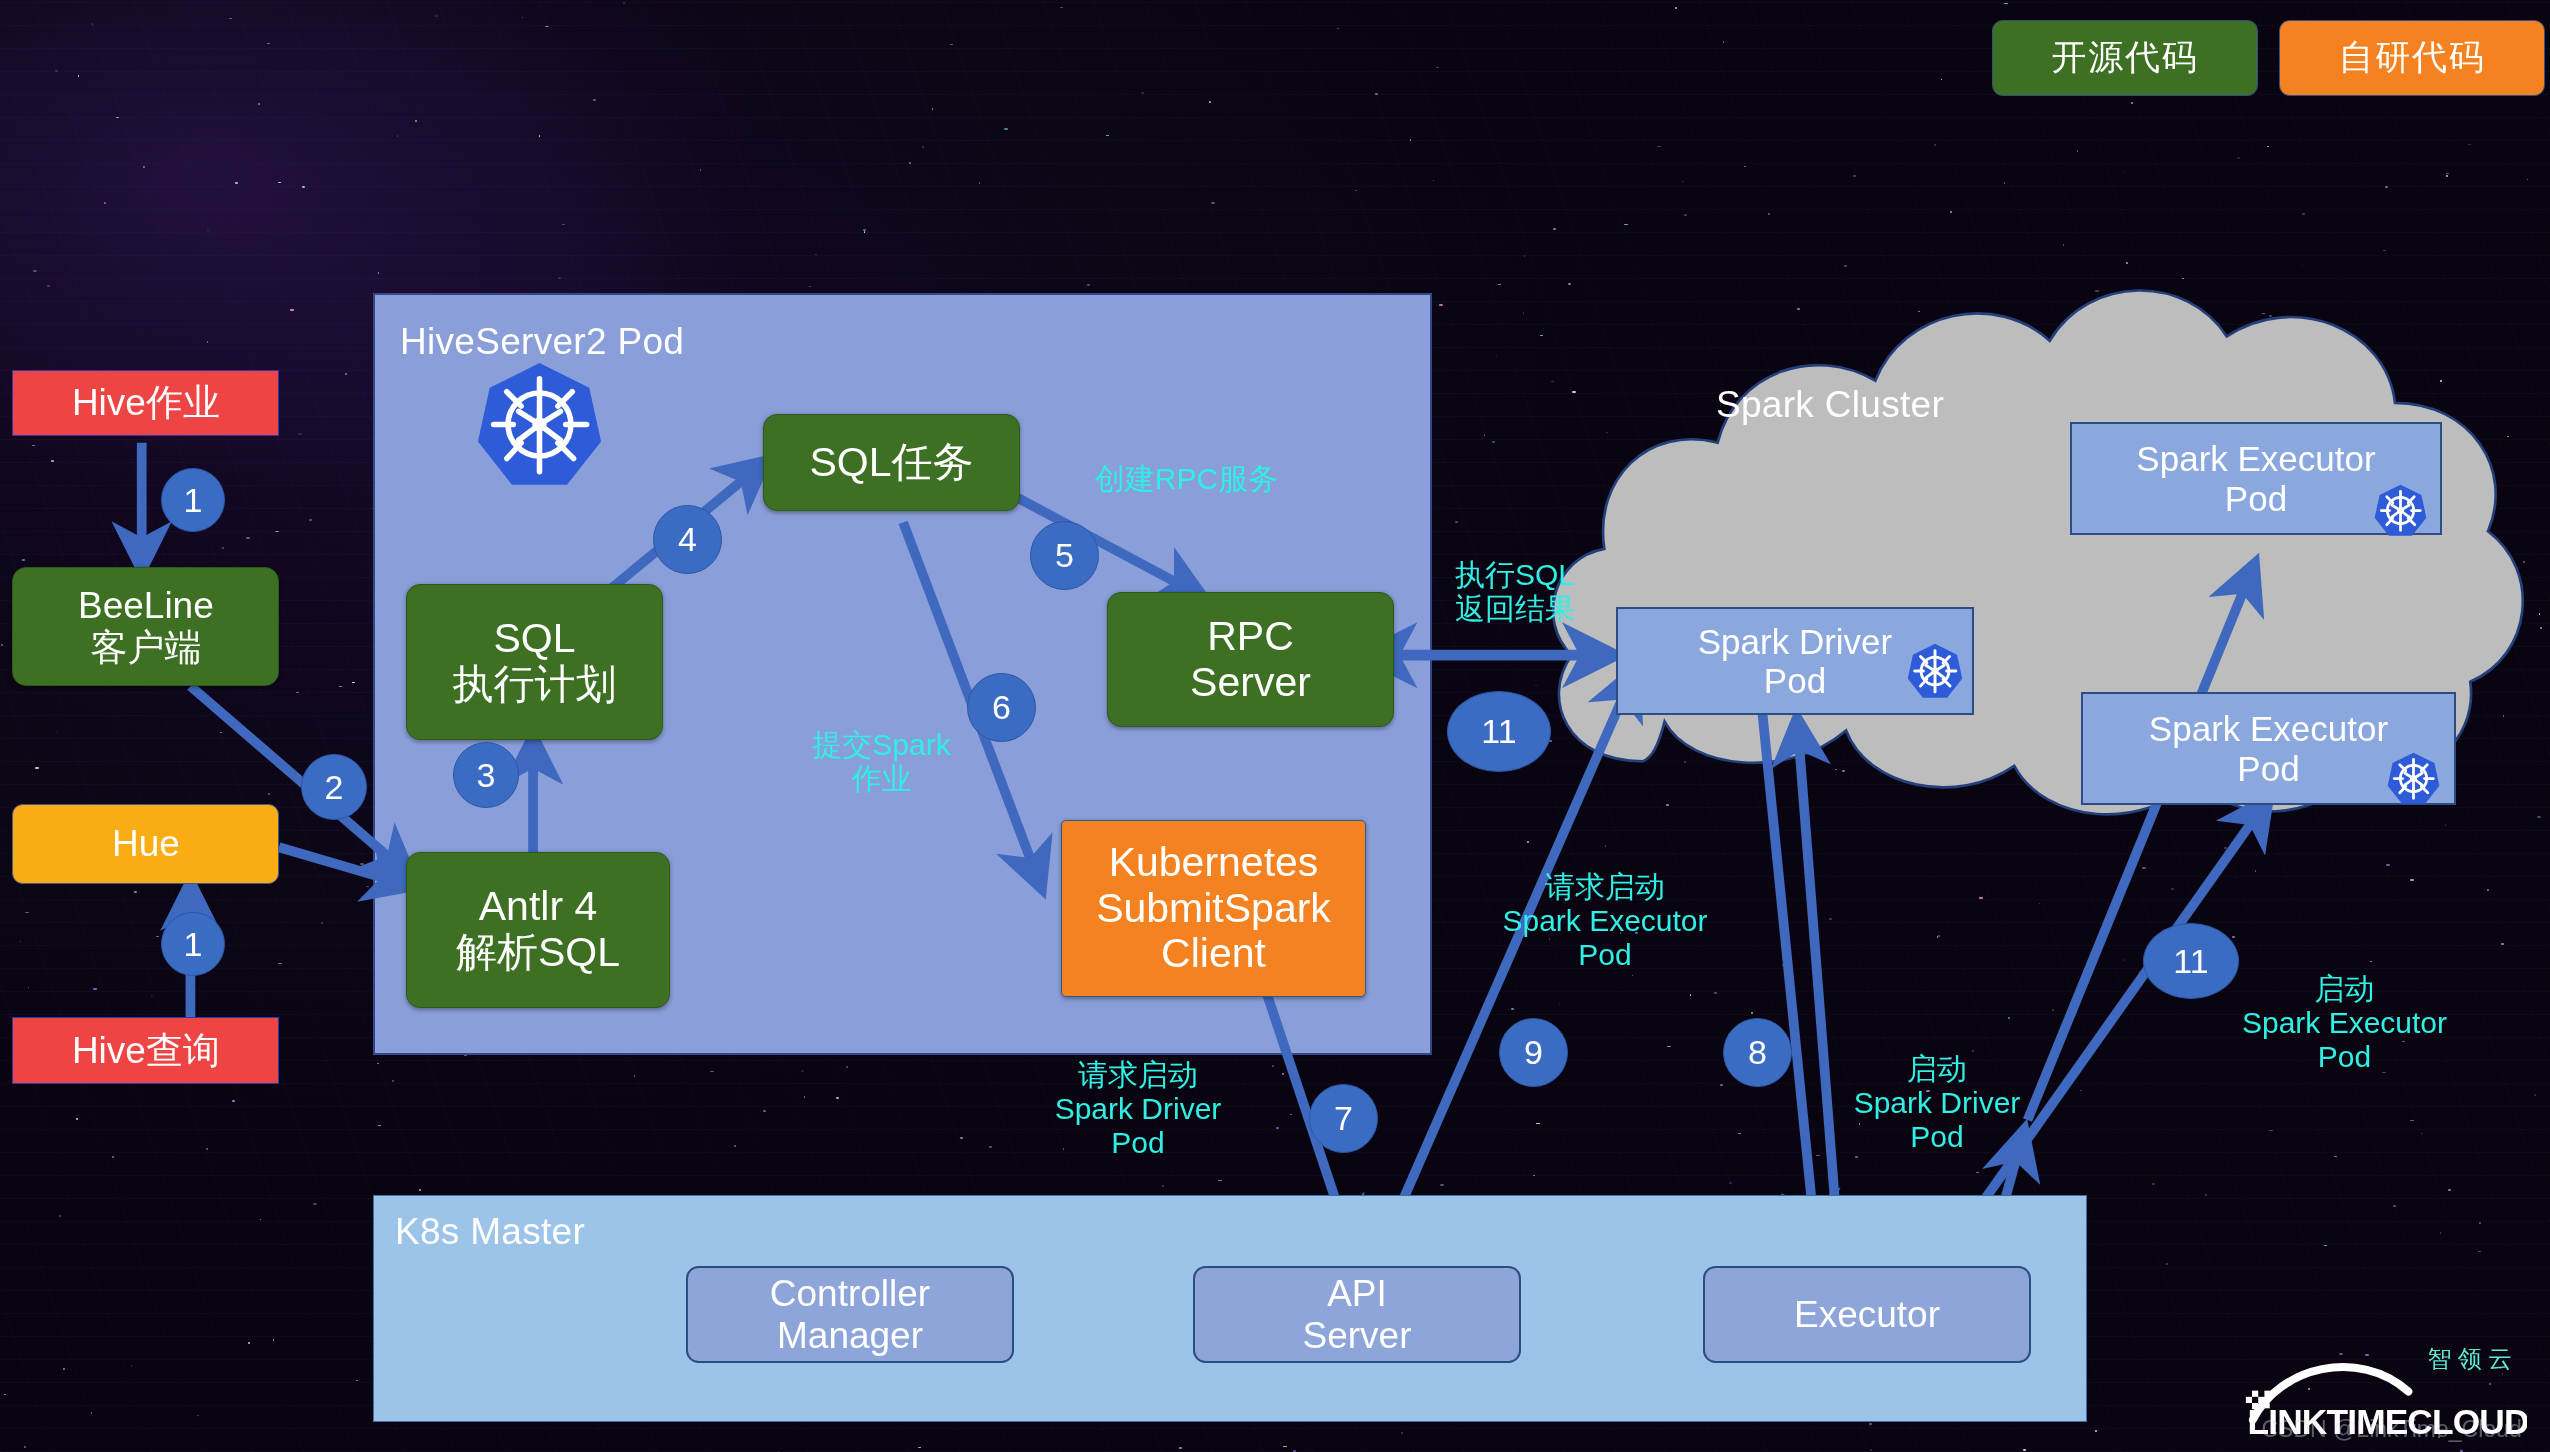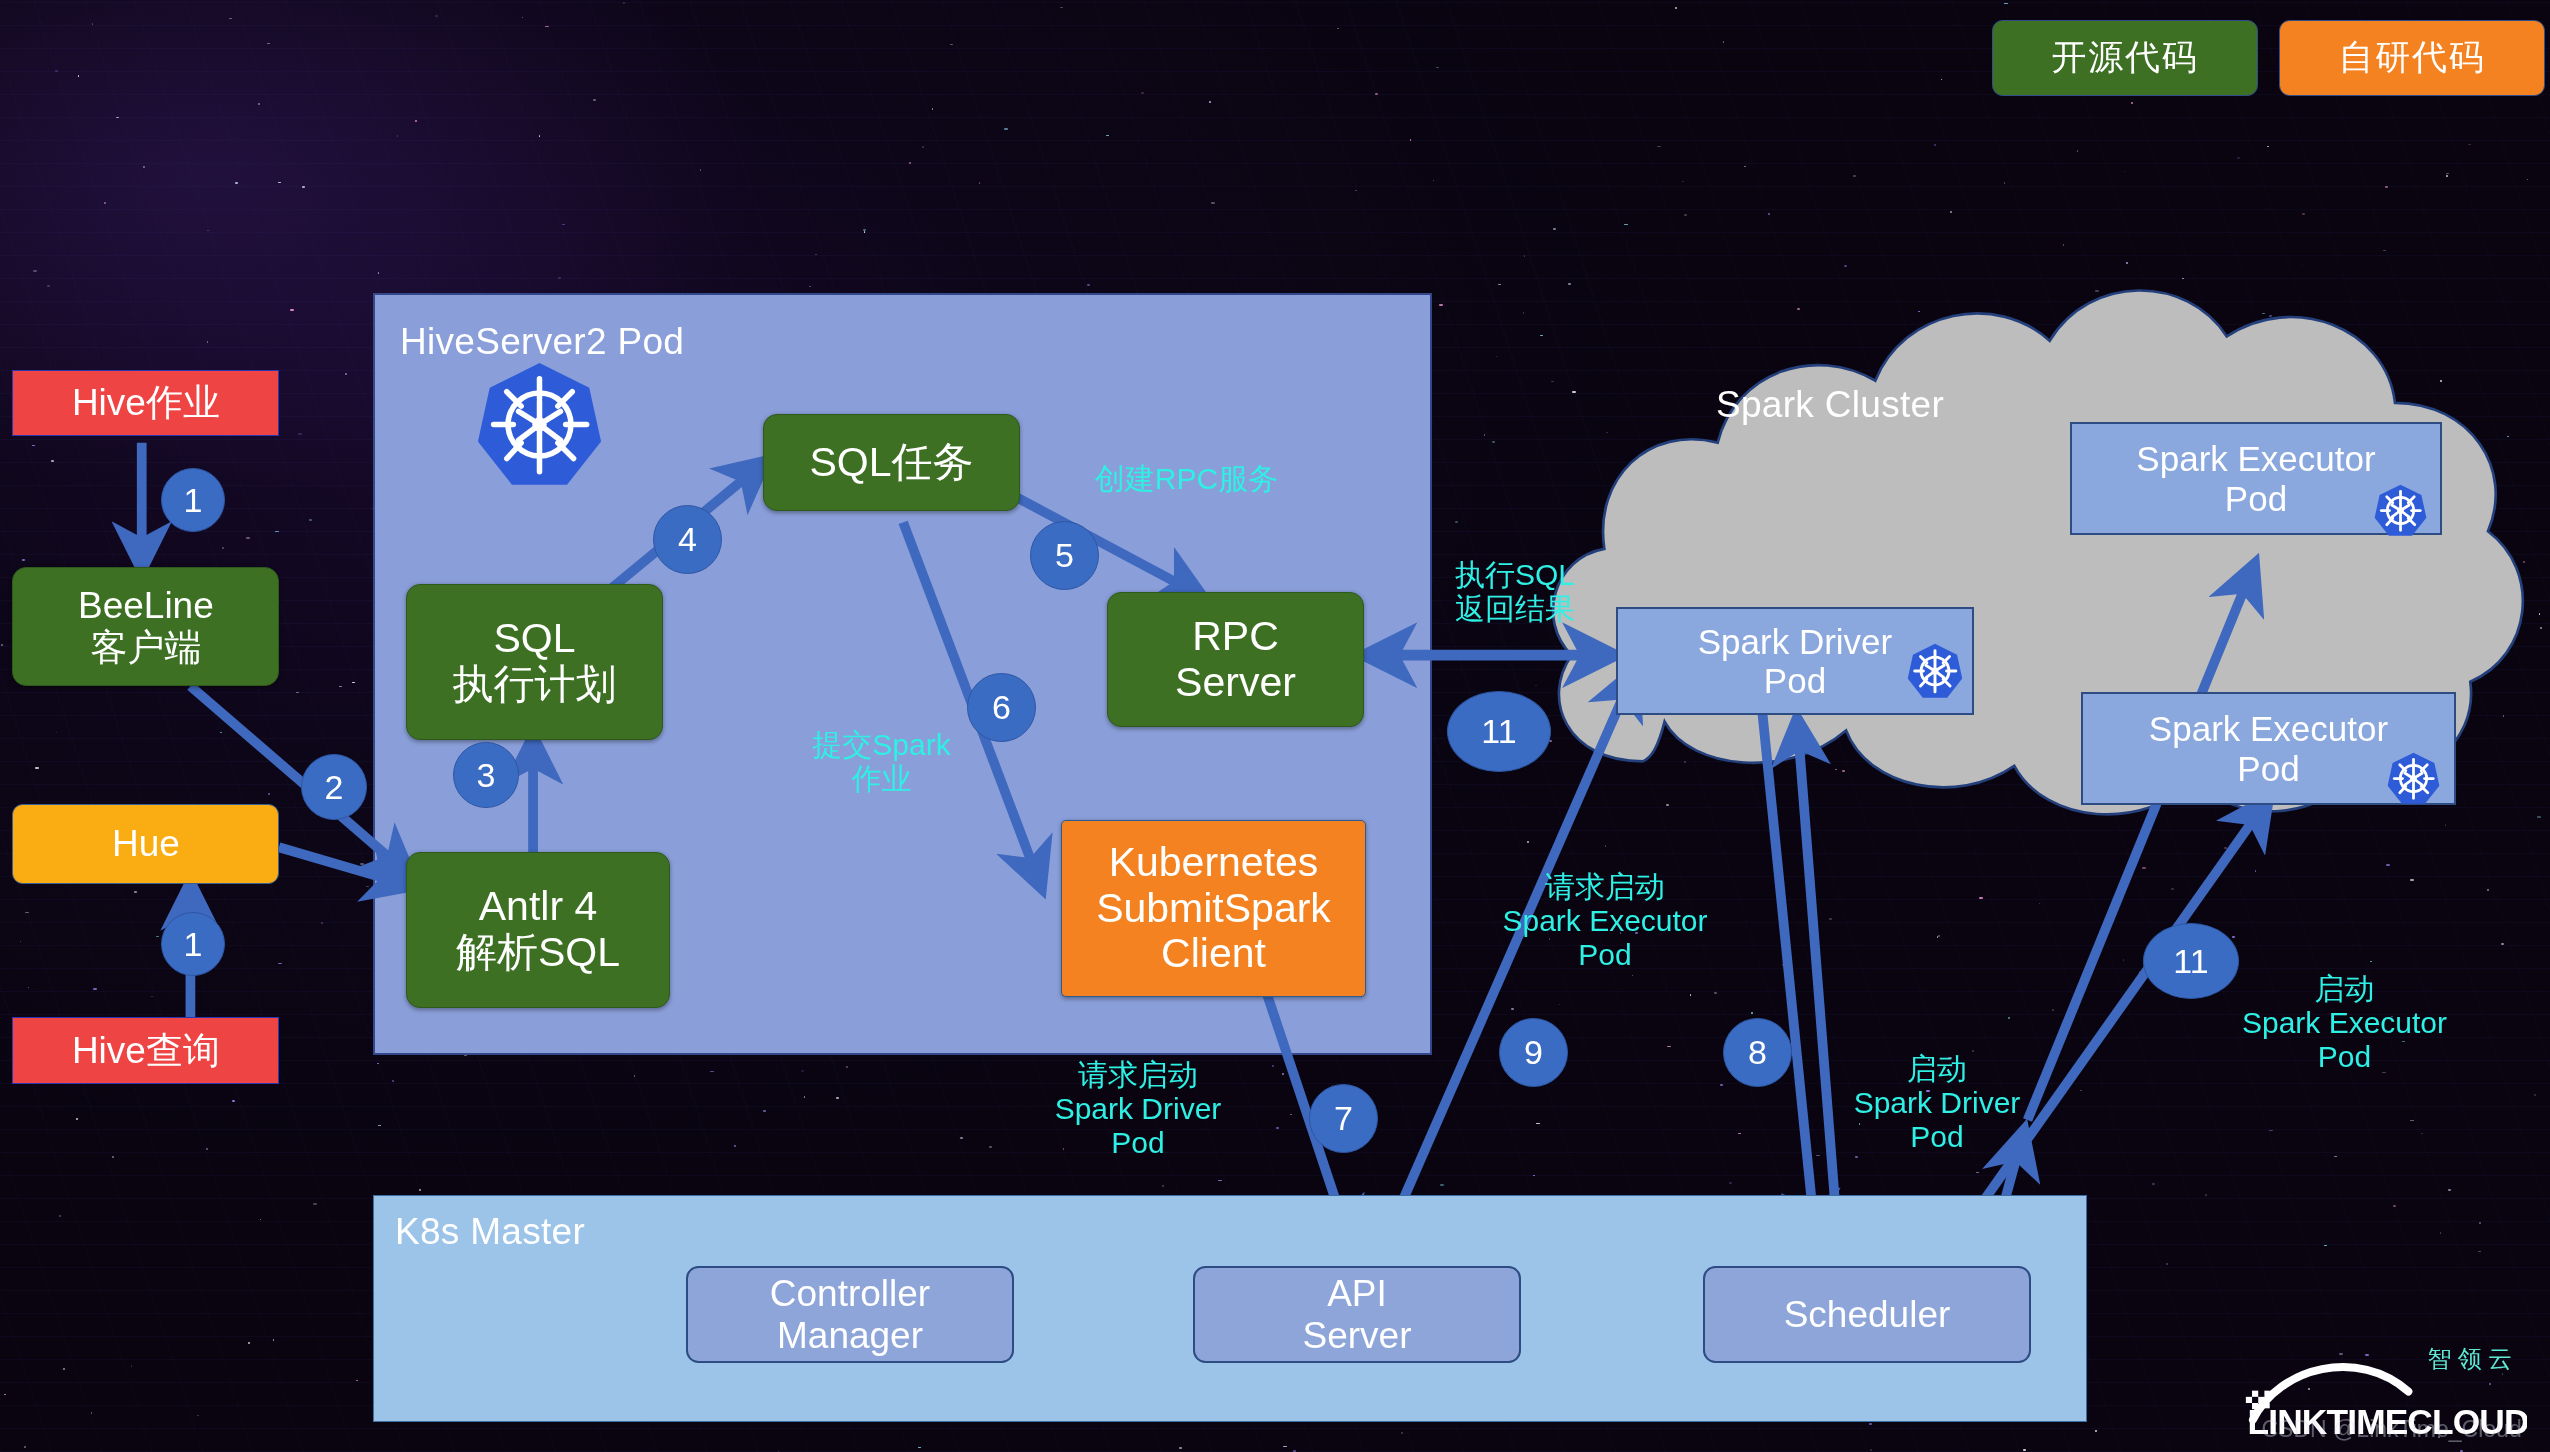--- a/index.html
+++ b/index.html
@@ -711,21 +711,21 @@
   <div class="node n-blueflat" style="left:12.4px;top:1017px;width:267px;height:67px;font-size:37px;">Hive查询</div>
 
   <div class="node n-green" style="left:406px;top:584px;width:257px;height:156px;font-size:41px;">SQL
 执行计划</div>
 
   <div class="node n-green" style="left:406px;top:852px;width:264px;height:156px;font-size:41px;">Antlr 4
 解析SQL</div>
 
   <div class="node n-green" style="left:763px;top:414px;width:257px;height:97px;font-size:41px;">SQL任务</div>
 
-  <div class="node n-green" style="left:1107px;top:592px;width:257px;height:135px;font-size:41px;">RPC
+  <div class="node n-green" style="left:1107px;top:592px;width:287px;height:135px;font-size:41px;">RPC
 Server</div>
 
   <div class="node n-orange" style="left:1061px;top:820px;width:305px;height:177px;font-size:41px;">Kubernetes
 SubmitSpark
 Client</div>
 
   <div class="container-title" style="left:1716px;top:384px;">Spark Cluster</div>
 
   <div class="node n-podblue" style="left:1616px;top:607px;width:358px;height:108px;font-size:35px;">Spark Driver
 Pod</div>
@@ -799,21 +799,21 @@
     </g>
   </svg>
 
   <div id="k8smaster"></div>
   <div class="container-title" style="left:395px;top:1211px;">K8s Master</div>
 
   <div class="node n-k8sbox" style="left:686px;top:1266px;width:328px;height:97px;font-size:37px;">Controller
 Manager</div>
   <div class="node n-k8sbox" style="left:1193px;top:1266px;width:328px;height:97px;font-size:37px;">API
 Server</div>
-  <div class="node n-k8sbox" style="left:1703px;top:1266px;width:328px;height:97px;font-size:37px;">Scheduler</div>
+  <div class="node n-k8sbox" style="left:1703px;top:1266px;width:328px;height:97px;font-size:37px;">Executor</div>
 
   <div class="ann" style="left:1049px;top:462px;width:275px;">创建RPC服务</div>
   <div class="ann" style="left:775px;top:728px;width:213px;">提交Spark
 作业</div>
   <div class="ann" style="left:1413px;top:558px;width:204px;">执行SQL
 返回结果</div>
   <div class="ann" style="left:1023px;top:1058px;width:230px;">请求启动
 Spark Driver
 Pod</div>
   <div class="ann" style="left:1459px;top:870px;width:292px;">请求启动

